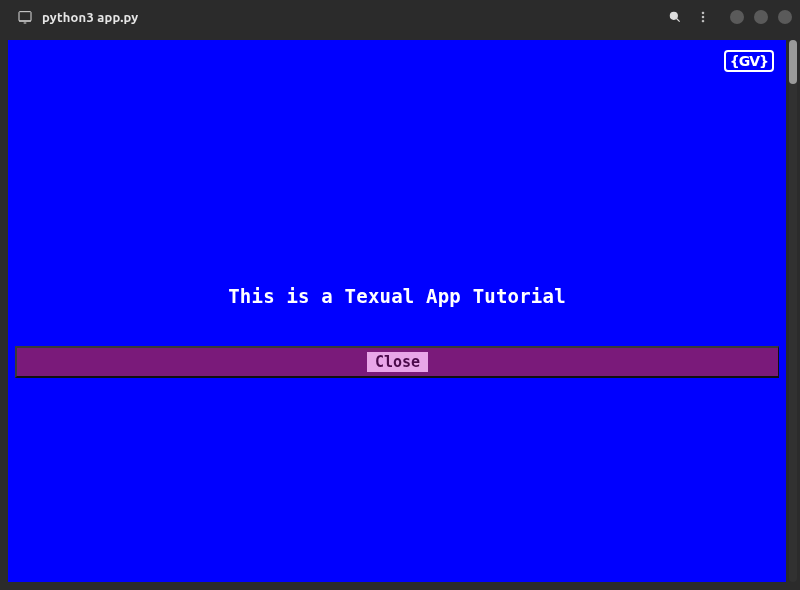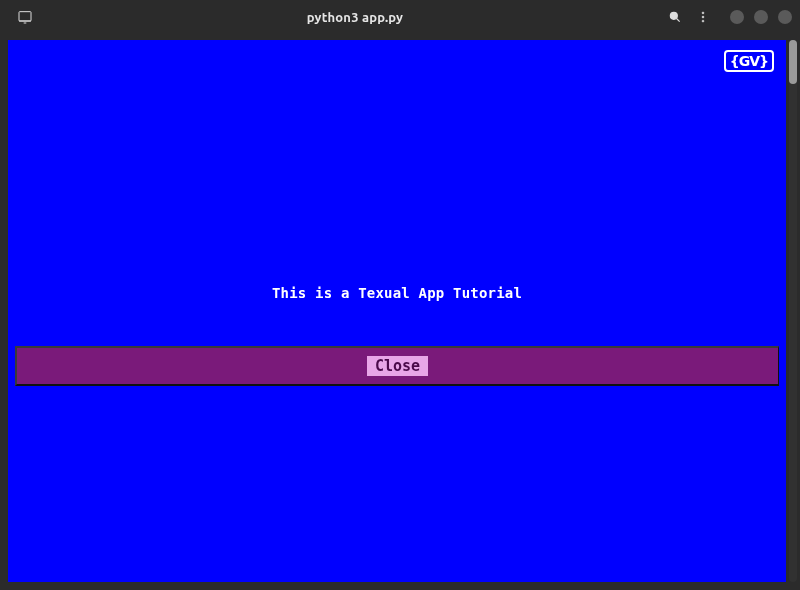--- a/index.html
+++ b/index.html
@@ -8,21 +8,21 @@
       height: 34px;
       background: #2b2b2b;
       display: flex; align-items: center;
       padding: 0 8px;
       color: #e6e6e6;
       font-family: "Ubuntu","DejaVu Sans",sans-serif;
       font-size: 13px;
     }
     .tb-left { width: 34px; display:flex; align-items:center; justify-content:center; color:#ddd; }
     .tb-left svg { width:16px; height:16px; stroke:#ddd; fill:none; stroke-width:1.5; }
-    .tb-title { flex:1; text-align:center; font-weight:600; letter-spacing:.2px; }
+    .tb-title { flex:1; font-weight:600; letter-spacing:.2px; }
     .tb-right { display:flex; align-items:center; gap:14px; }
     .tb-icon { color:#ddd; display:flex; align-items:center; justify-content:center; cursor:pointer; }
     .tb-icon svg { width:14px; height:14px; stroke:#ddd; fill:#ddd; }
     .wincircle { width:14px; height:14px; border-radius:50%; background:#5a5a5a; }
     .wincircles { display:flex; gap:10px; margin-left:6px; }
 
     .terminal {
       position: relative;
       height: calc(590px - 34px);
       background: #2b2b2b;
@@ -52,28 +52,28 @@
       letter-spacing:-1px;
     }
     .logo-text { font-size:17px; letter-spacing:.5px; }
 
     .heading {
       position:absolute;
       top:245px; left:0; right:0;
       text-align:center;
       color:#fff;
       font-weight:700;
-      font-size:14px;
+      font-size:19px;
       letter-spacing:.2px;
     }
 
     .button-bar {
       position:absolute;
       left:7px; right:7px; top:306px;
-      height:40px;
+      height:32px;
       background:#7a1a7a;
       border-top:2px solid #3a3a3a;
       border-left:2px solid #3a3a3a;
       border-right:1px solid #111;
       border-bottom:2px solid #111;
       display:flex; align-items:center; justify-content:center;
     }
     .btn-label {
       background:#e8a6e8;
       color:#4a0a4a;

